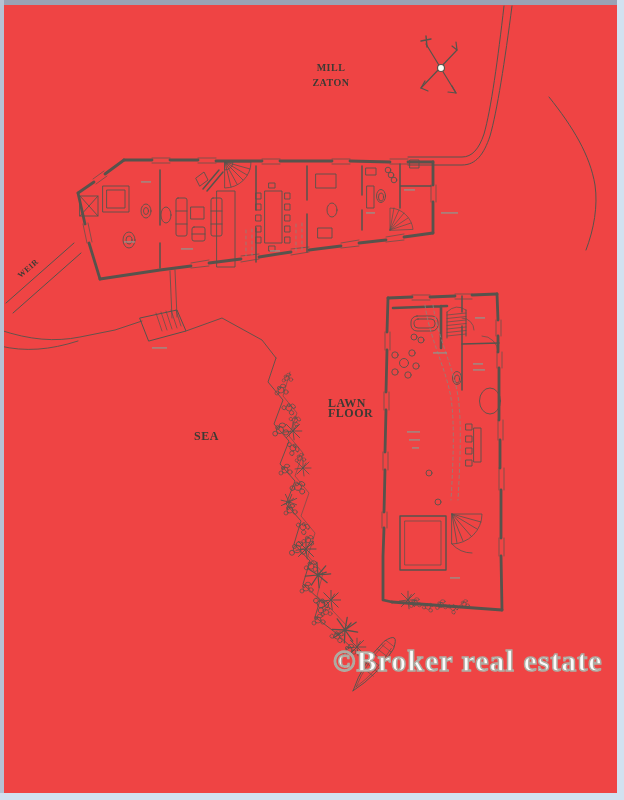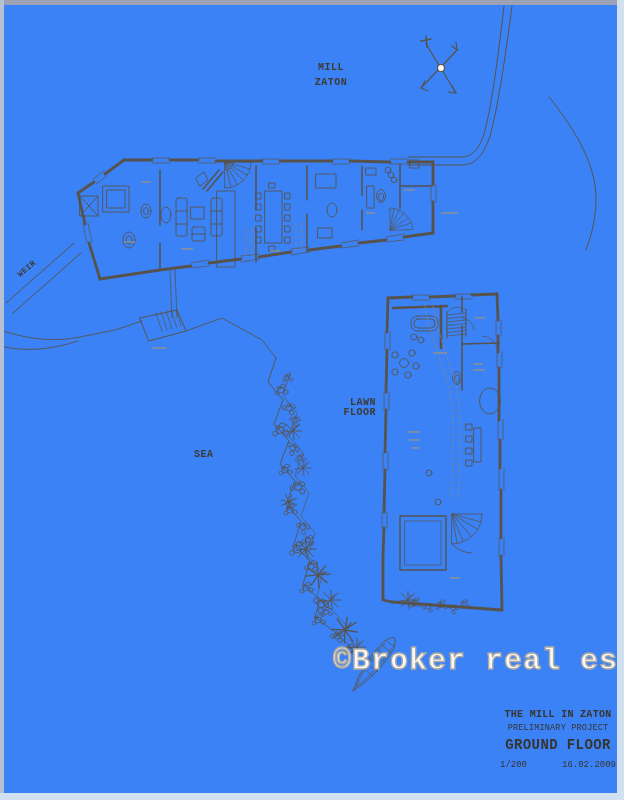--- a/index.html
+++ b/index.html
@@ -1,33 +1,33 @@
 <!DOCTYPE html>
 <html><head>
 <meta charset="utf-8">
 <style>
   html,body{margin:0;padding:0;}
   .page{
     position:relative;width:624px;height:800px;overflow:hidden;
-    background:#3b82f6;
-    font-family:Liberation Mono, monospace;
+    background:#ef4444;
+    font-family:Liberation Serif, serif;
   }
   
   .b-top{position:absolute;left:0;top:0;width:624px;height:5px;background:#9aa2b4;}
   .b-left{position:absolute;left:0;top:0;width:4px;height:800px;background:#b6c2d3;}
   .b-right{position:absolute;right:0;top:0;width:7px;height:800px;background:#d2e1f0;}
   .b-bottom{position:absolute;left:0;bottom:0;width:624px;height:7px;background:#d2e1f0;}
 
   svg.plan{position:absolute;left:0;top:0;}
 
   .lbl{position:absolute;color:#3d3a34;letter-spacing:.5px;}
   .lbl-pond{left:306px;top:60px;width:50px;text-align:center;font-size:10px;font-weight:bold;line-height:15px;}
   .lbl-weir{left:16px;top:264px;font-size:8px;font-weight:bold;transform:rotate(-41deg);}
-  .lbl-sea{left:194px;top:449px;font-size:10px;font-weight:bold;}
-  .lbl-lawn{left:328px;top:398px;width:48px;text-align:right;font-size:10px;font-weight:bold;line-height:10px;}
+  .lbl-sea{left:194px;top:429px;font-size:12px;font-weight:bold;}
+  .lbl-lawn{left:328px;top:398px;width:48px;text-align:left;font-size:12px;font-weight:bold;line-height:10px;}
 
   .watermark{
     position:absolute;left:333px;top:644px;white-space:nowrap;
     font-size:30px;font-weight:bold;letter-spacing:1px;
     color:rgba(255,255,255,.92);
     -webkit-text-stroke:1.4px #aeaaa1;
     text-shadow:0 0 1px #c8c4bb;
   }
 
   .titleblock{
@@ -344,27 +344,18 @@
 
   <div class="lbl lbl-sea">SEA</div>
 
   <div class="lbl lbl-lawn">
     <div>LAWN</div>
     <div>FLOOR</div>
   </div>
 
   <div class="watermark">©Broker real estate</div>
 
-  <div class="titleblock">
-    <div class="tb-project">THE MILL IN ZATON</div>
-    <div class="tb-phase">PRELIMINARY PROJECT</div>
-    <div class="tb-sheet">GROUND FLOOR</div>
-    <div class="tb-row">
-      <span>1/200</span>
-      <span>16.02.2009</span>
-    </div>
-  </div>
 
   <div class="b-top"></div>
   <div class="b-left"></div>
   <div class="b-right"></div>
   <div class="b-bottom"></div>
 </div>
 
 </body></html>

